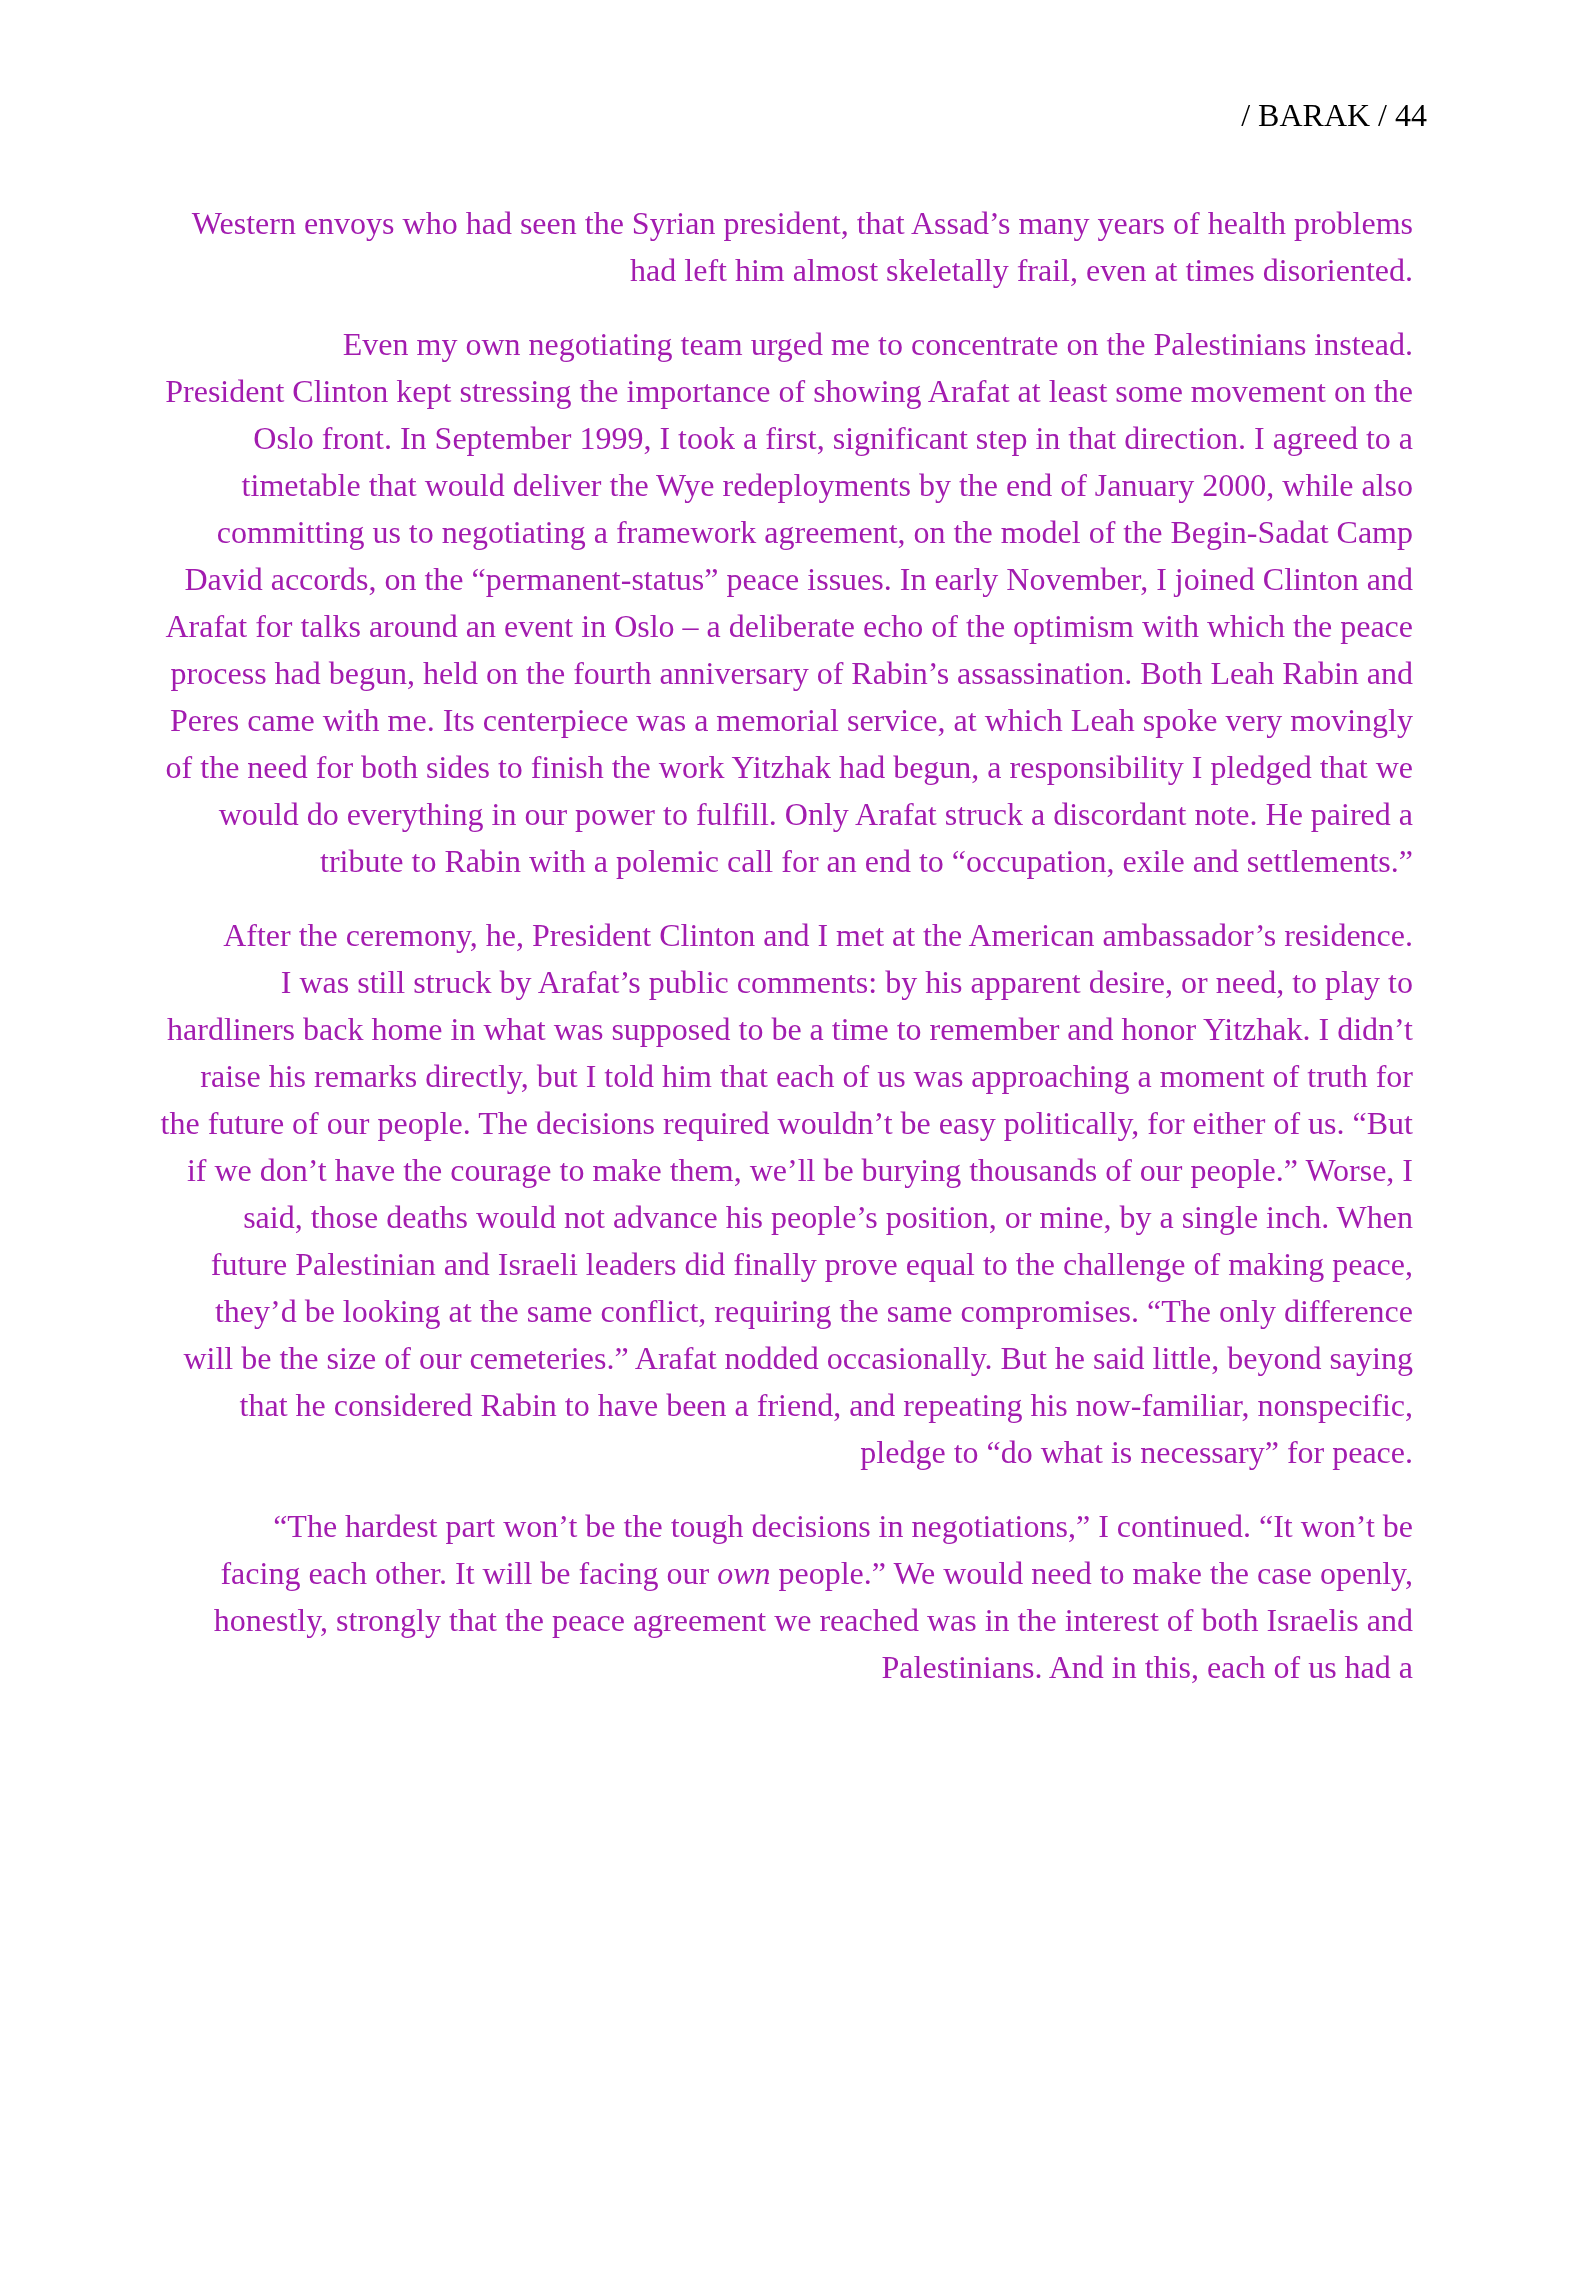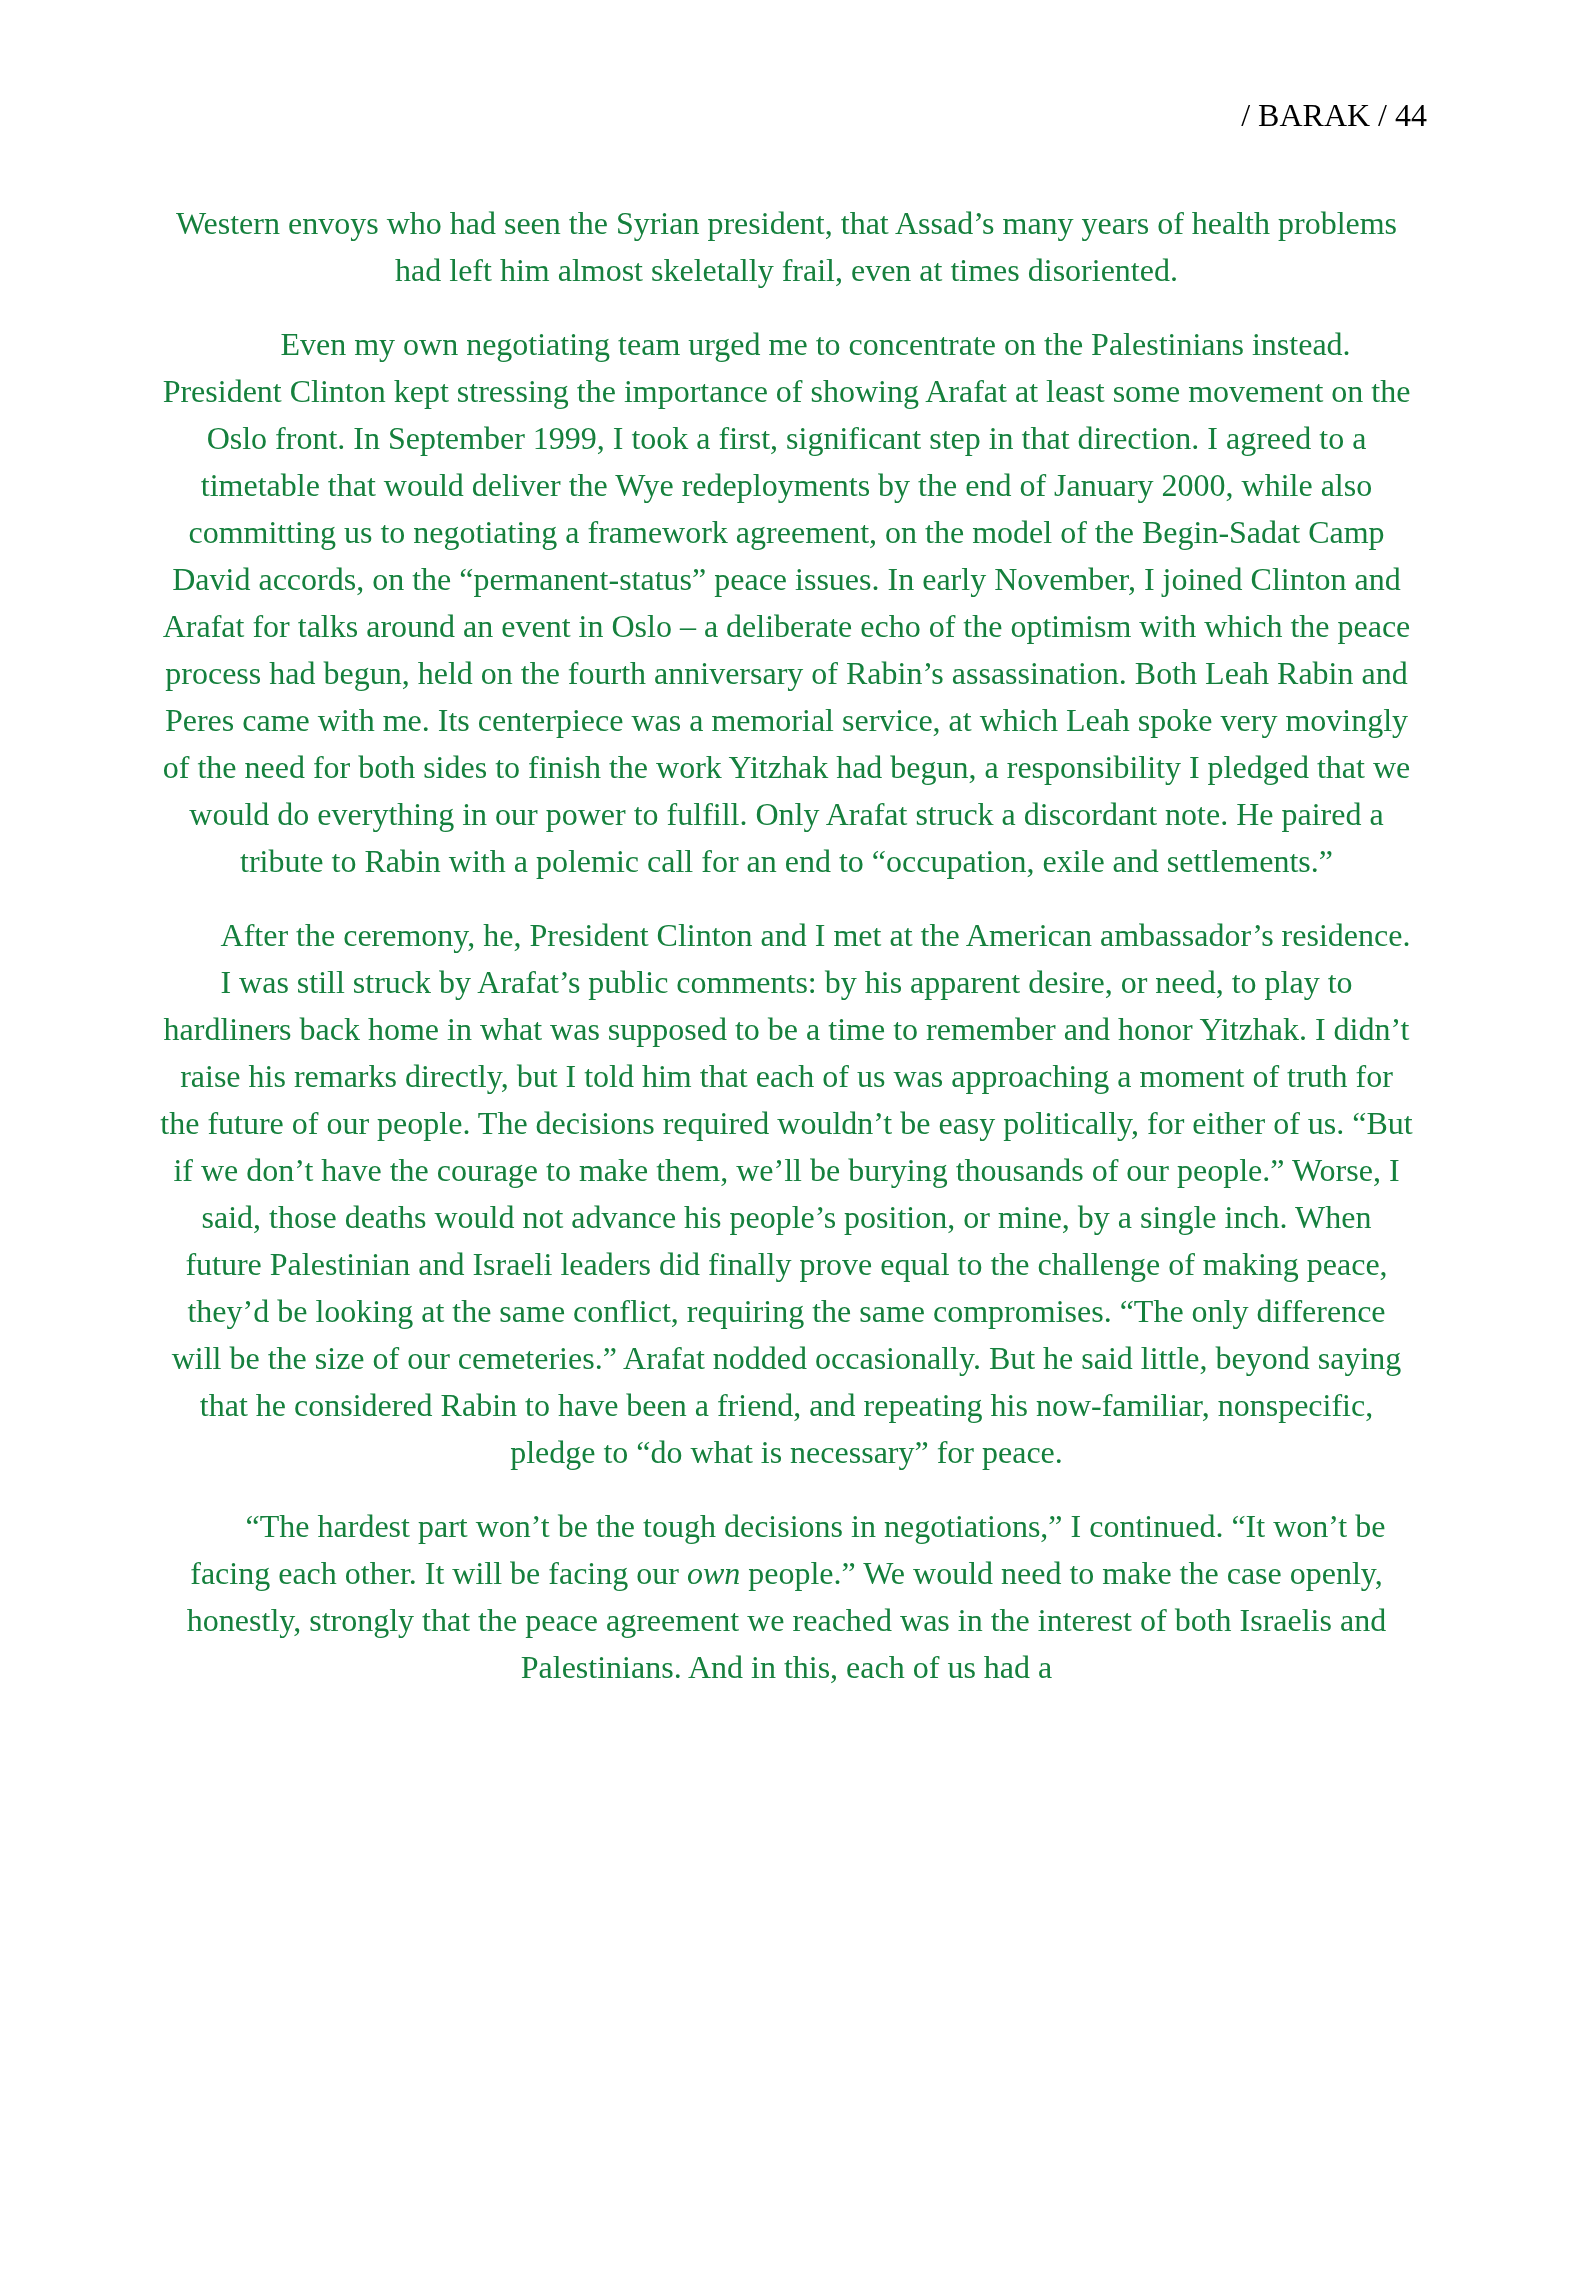--- a/index.html
+++ b/index.html
@@ -25,22 +25,22 @@
     color: #000000;
     white-space: nowrap;
   }
   .content {
     position: absolute;
     left: 160px;
     top: 200px;
     width: 1253px;
     font-size: 32px;
     line-height: 47px;
-    text-align: center;
-    color: #15803d;
+    text-align: right;
+    color: #a21caf;
   }
   .para {
     margin: 0;
   }
   .para + .para {
     margin-top: 27px;
   }
   .para.indent {
     text-indent: 58px;
   }

